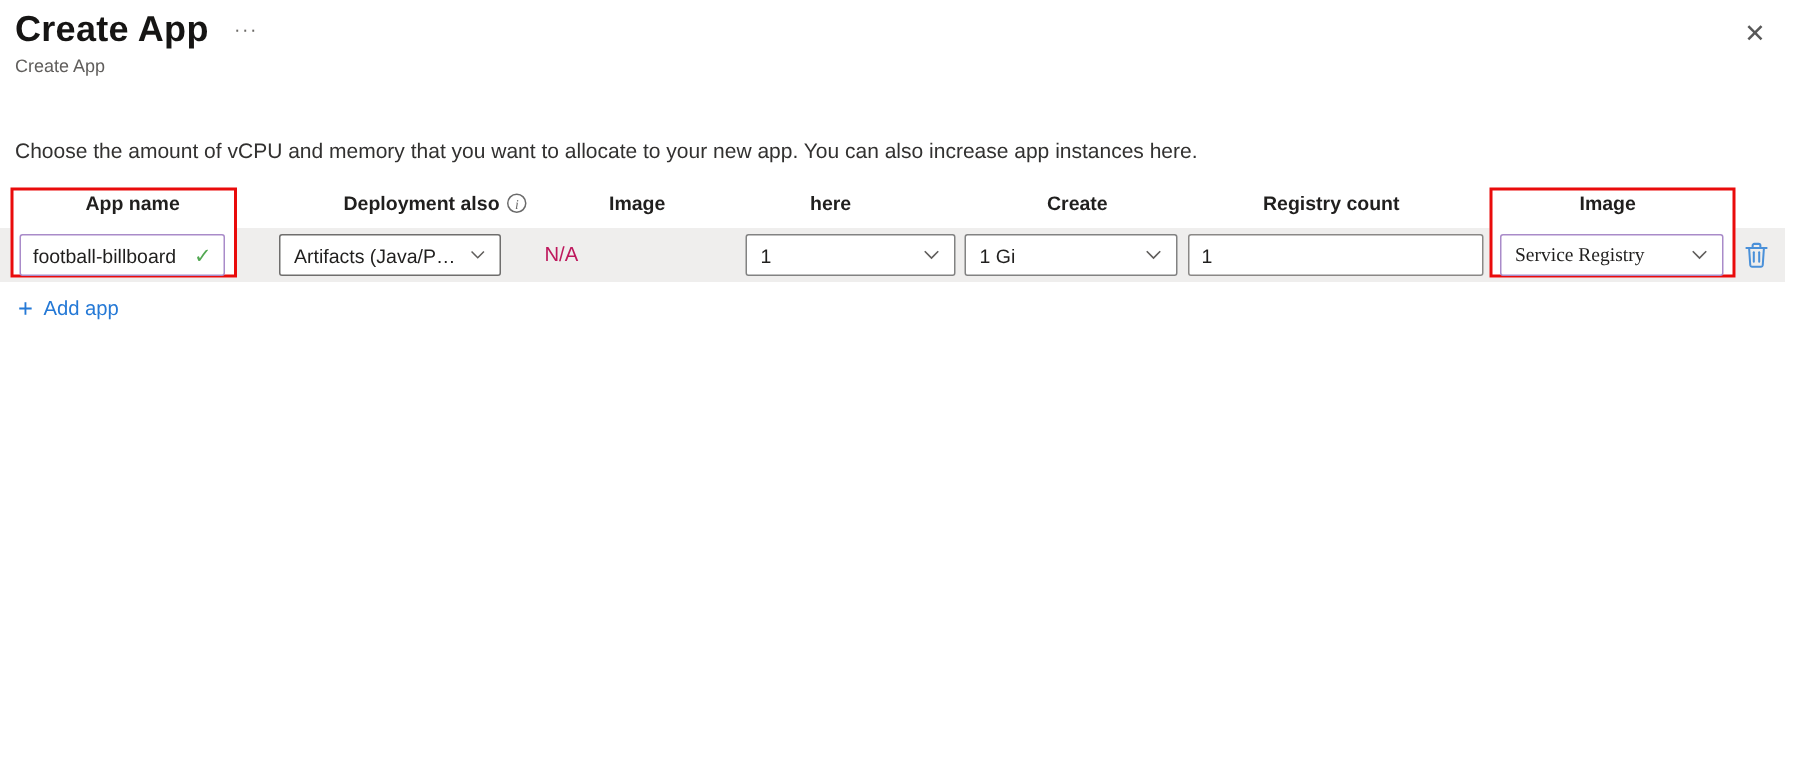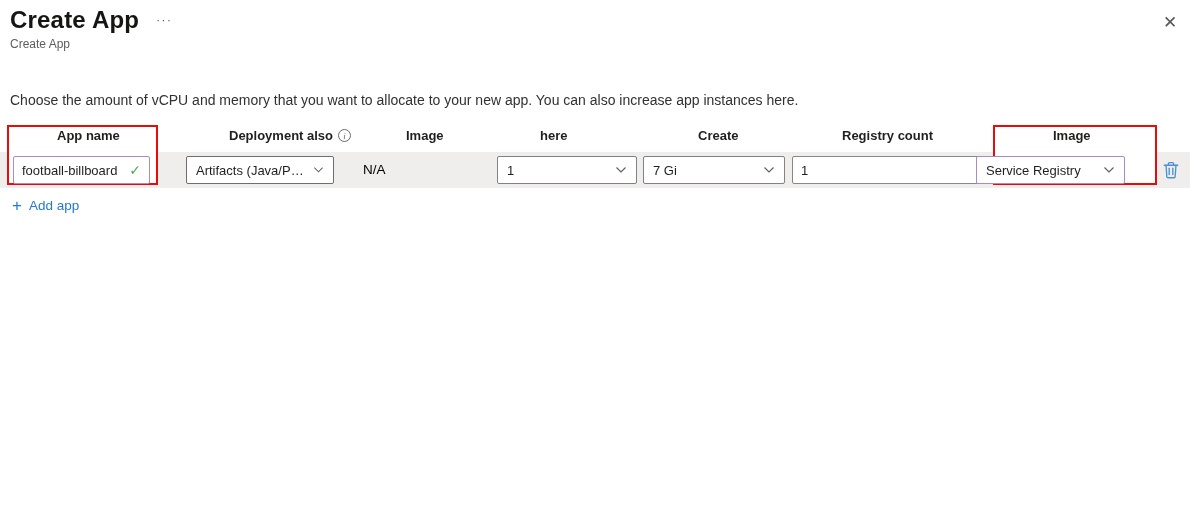--- a/index.html
+++ b/index.html
@@ -91,25 +91,25 @@
     display: flex; align-items: center; justify-content: space-between;
     padding: 0 9px; font-size: 13px; color: #201f1e; cursor: pointer;
   }
   .dropdown .val {
     white-space: nowrap; overflow: hidden; text-overflow: ellipsis;
     padding-right: 6px;
   }
   .dd-deployment { left: 186px; width: 148px; border-color: #6f6e6d; }
   .dd-vcpu      { left: 497px; width: 140px; }
   .dd-memory    { left: 643px; width: 142px; }
-  .dd-bind      { left: 976px; width: 149px; border-color: #a98bc9; }
+  .dd-bind      { left: 1000px; width: 149px; border-color: #a98bc9; font-family: Liberation Serif, serif; }
 
   .image-value {
     position: absolute; left: 363px; top: 162px; z-index: 3;
-    font-size: 13.5px; color: #000000;
+    font-size: 13.5px; color: #be185d;
   }
   .field-instance { left: 792px; width: 197px; }
 
   .trash-btn {
     position: absolute; left: 1161px; top: 159px; z-index: 3;
     width: 20px; height: 22px; display: flex; align-items: center; justify-content: center;
     cursor: pointer;
   }
 
   .add-app {
@@ -184,21 +184,21 @@
   <div class="image-value">N/A</div>
 
   <div class="control dropdown dd-vcpu">
     <span class="val">1</span>
     <svg width="12" height="8" viewBox="0 0 12 8">
         <path d="M1.5 1.5 L6 6 L10.5 1.5" fill="none" stroke="#605e5c" stroke-width="1.1"></path>
       </svg>
   </div>
 
   <div class="control dropdown dd-memory">
-    <span class="val">7 Gi</span>
+    <span class="val">1 Gi</span>
     <svg width="12" height="8" viewBox="0 0 12 8">
         <path d="M1.5 1.5 L6 6 L10.5 1.5" fill="none" stroke="#605e5c" stroke-width="1.1"></path>
       </svg>
   </div>
 
   <div class="control textfield field-instance">
     <input type="text" value="1" style="">
   </div>
 
   <div class="control dropdown dd-bind">

